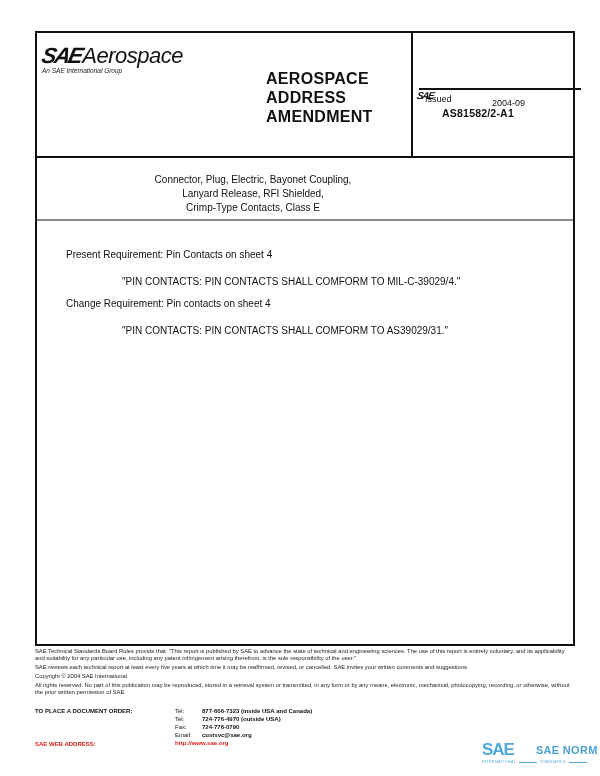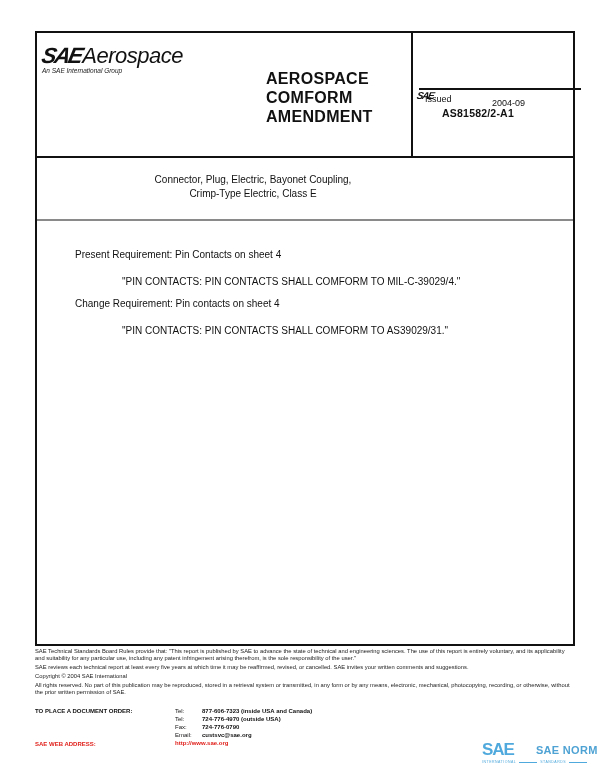--- a/index.html
+++ b/index.html
@@ -34,21 +34,21 @@
                 border-top: 2px solid #111; box-sizing: border-box; margin-left: 8px; }
   .issued-label { position: absolute; left: 6px; top: 4px; font-size: 9px; }
   .issued-date  { position: absolute; left: 73px; top: 8px; font-size: 9px; }
 
   
   .title { position: absolute; left: 0; top: 140px; width: 432px; text-align: center;
            font-size: 10px; line-height: 14px; }
   .title-rule { position: absolute; left: 0; top: 186px; width: 536px; height: 2px; background: #8a8a8a; }
 
   
-  .body-text { position: absolute; left: 38px; font-size: 10px; white-space: nowrap; }
+  .body-text { position: absolute; left: 29px; font-size: 10px; white-space: nowrap; }
   .quote { left: 85px; }
 
   
   .footer { position: absolute; left: 35px; top: 648px; width: 540px; font-size: 5.8px; line-height: 7px; color: #222; }
   .footer p { margin: 0 0 2px 0; }
   .order { position: absolute; left: 35px; top: 707px; font-size: 6px; line-height: 8px; }
   .order-label { position: absolute; left: 0; top: 0; font-weight: bold; white-space: nowrap; }
   .web-label { position: absolute; left: 0; top: 33px; font-weight: bold; color: #e0201b; white-space: nowrap; }
   .contacts { position: absolute; left: 140px; top: 0; width: 260px; }
   .contact-row { display: flex; height: 8px; white-space: nowrap; }
@@ -71,41 +71,42 @@
   <div class="logo-block">
     <div class="logo-main">
       <span class="logo-sae">SAE</span>
       <span class="logo-aero">Aerospace</span>
     </div>
     <div class="logo-sub">An SAE International Group</div>
   </div>
 
   <div class="doc-type">
     <div>AEROSPACE</div>
-    <div>COMFORM</div>
+    <div>ADDRESS</div>
     <div>AMENDMENT</div>
   </div>
 
   <div class="vdivider"></div>
 
   <div class="docnum">
     <span class="sae-mini">SAE</span>
     <span class="docnum-text">AS81582/2-A1</span>
   </div>
 
   <div class="issued-box">
     <span class="issued-label">Issued</span>
     <span class="issued-date">2004-09</span>
   </div>
 
   <div class="hdr-rule"></div>
 
   <div class="title">
     <div>Connector, Plug, Electric, Bayonet Coupling,</div>
-    <div>Crimp-Type Electric, Class E</div>
+    <div>Lanyard Release, RFI Shielded,</div>
+    <div>Crimp-Type Contacts, Class E</div>
   </div>
 
   <div class="title-rule"></div>
 
   <div class="body-text" style="top:216px;">Present Requirement: Pin Contacts on sheet 4</div>
   <div class="body-text quote" style="top:243px;">"PIN CONTACTS: PIN CONTACTS SHALL COMFORM TO MIL-C-39029/4."</div>
   <div class="body-text" style="top:265px;">Change Requirement: Pin contacts on sheet 4</div>
   <div class="body-text quote" style="top:292px;">"PIN CONTACTS: PIN CONTACTS SHALL COMFORM TO AS39029/31."</div>
 </div>
 

